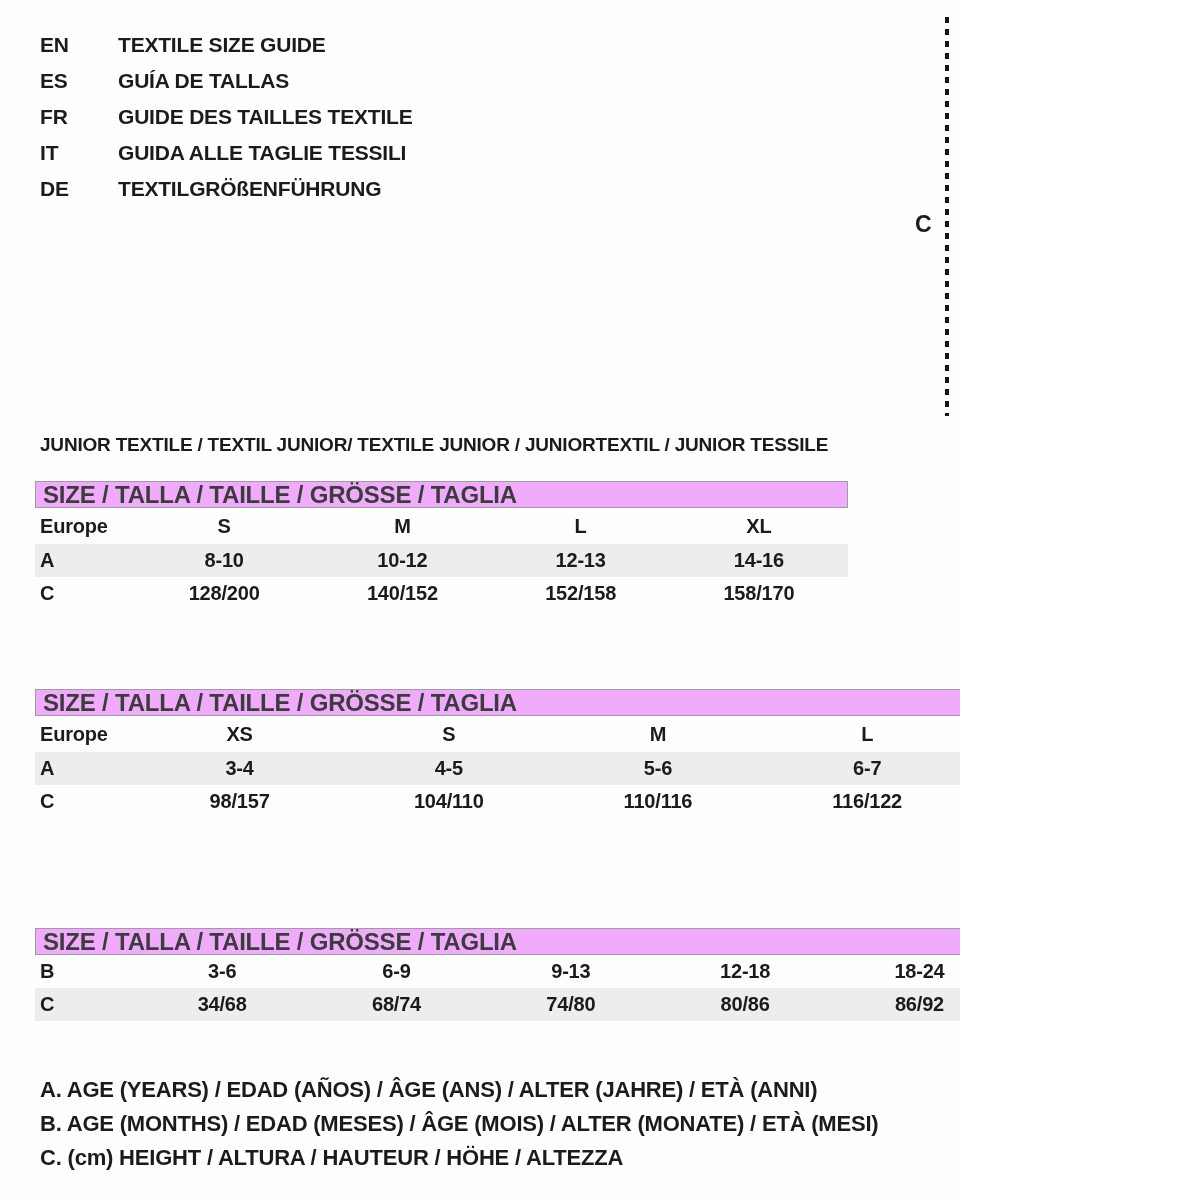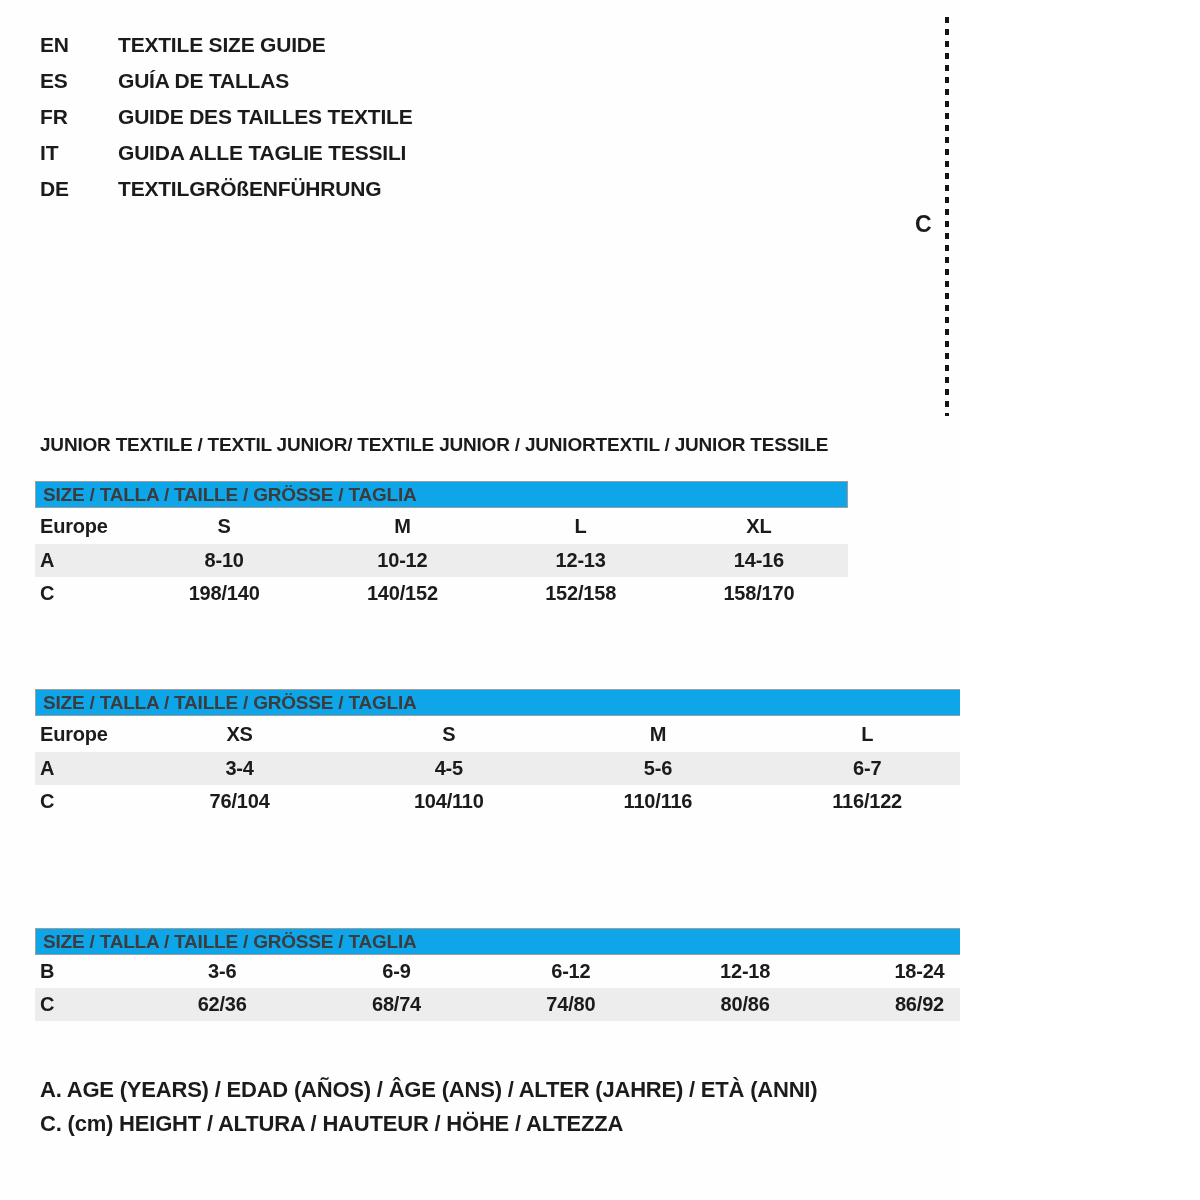--- a/index.html
+++ b/index.html
@@ -28,22 +28,22 @@
   #junior-heading   { top:434px; }
   #children-heading { top:642px; }
   #babies-heading   { top:848px; line-height:33px; }
   .sub-small { font-size:13px; vertical-align:-3px; }
 
   
   .tblwrap { position:absolute; left:35px; }
   #junior-table   { top:481px; width:813px;  }
   #children-table { top:689px; width:1146px; }
   #babies-table   { top:928px; width:1146px; }
-  .size-bar { height:27px; line-height:25px; background:#0ea5e9; border:1px solid #9d9d9d;
-    padding-left:7px; font-size:19px; color:#3c3c3c; letter-spacing:-0.2px; }
+  .size-bar { height:27px; line-height:25px; background:#f0abfc; border:1px solid #9d9d9d;
+    padding-left:7px; font-size:24px; color:#3c3c3c; letter-spacing:-0.2px; }
   table { width:100%; border-collapse:collapse; table-layout:fixed; }
   col.col-label { width:100px; }
   td { font-size:20px; text-align:center; letter-spacing:-0.2px; overflow:hidden; white-space:nowrap; }
   tr.head-row td { height:36px; }
   tr.data-row td { height:33px; }
   td.lbl { text-align:left; padding-left:5px; }
   tr.shaded { background:#ededed; }
 
   
   .legend { position:absolute; left:40px; top:1073px; font-size:22px; line-height:34px; letter-spacing:-0.2px; }
@@ -121,21 +121,21 @@
         </tr>
         <tr class="data-row shaded">
           <td class="lbl">A</td>
           <td>8-10</td>
           <td>10-12</td>
           <td>12-13</td>
           <td>14-16</td>
         </tr>
         <tr class="data-row">
           <td class="lbl">C</td>
-          <td>198/140</td>
+          <td>128/200</td>
           <td>140/152</td>
           <td>152/158</td>
           <td>158/170</td>
         </tr>
       </tbody>
     </table>
   </div>
 
   <div class="tblwrap" id="children-table">
     <div class="size-bar">SIZE / TALLA / TAILLE / GRÖSSE / TAGLIA</div>
@@ -160,21 +160,21 @@
         <tr class="data-row shaded">
           <td class="lbl">A</td>
           <td>3-4</td>
           <td>4-5</td>
           <td>5-6</td>
           <td>6-7</td>
           <td>7-8</td>
         </tr>
         <tr class="data-row">
           <td class="lbl">C</td>
-          <td>76/104</td>
+          <td>98/157</td>
           <td>104/110</td>
           <td>110/116</td>
           <td>116/122</td>
           <td>122/128</td>
         </tr>
       </tbody>
     </table>
   </div>
 
   <div class="tblwrap" id="babies-table">
@@ -187,36 +187,37 @@
           <col>
           <col>
           <col>
           <col>
         </colgroup>
       <tbody>
         <tr class="data-row">
           <td class="lbl">B</td>
           <td>3-6</td>
           <td>6-9</td>
-          <td>6-12</td>
+          <td>9-13</td>
           <td>12-18</td>
           <td>18-24</td>
           <td>24-36</td>
         </tr>
         <tr class="data-row shaded">
           <td class="lbl">C</td>
-          <td>62/36</td>
+          <td>34/68</td>
           <td>68/74</td>
           <td>74/80</td>
           <td>80/86</td>
           <td>86/92</td>
           <td>92/98</td>
         </tr>
       </tbody>
     </table>
   </div>
 
   <div class="legend">
     <div>A. AGE (YEARS) / EDAD (AÑOS) / ÂGE (ANS) / ALTER (JAHRE) / ETÀ (ANNI)</div>
+    <div>B. AGE (MONTHS) / EDAD (MESES) / ÂGE (MOIS) / ALTER (MONATE) / ETÀ (MESI)</div>
     <div>C. (cm) HEIGHT / ALTURA / HAUTEUR / HÖHE / ALTEZZA</div>
   </div>
 
 </div>
 
 </body></html>

